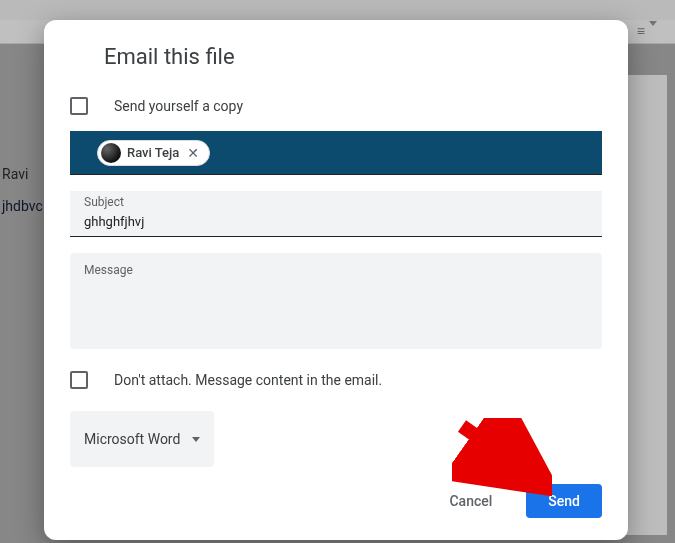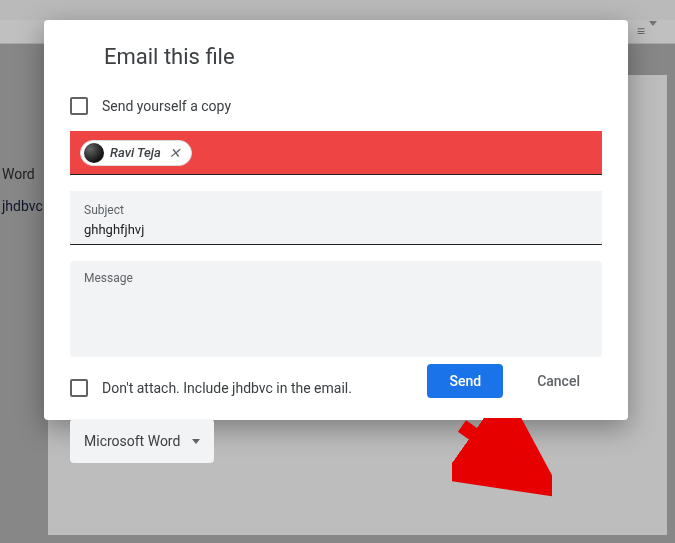--- a/index.html
+++ b/index.html
@@ -56,66 +56,65 @@
     top: 198px;
     left: 2px;
     font-size: 14px;
     color: #0f172a;
   }
   .dialog {
     position: absolute;
     top: 20px;
     left: 44px;
     width: 584px;
-    height: 400px;
+    height: 520px;
     background: #fff;
-    border-radius: 4px;
+    border-radius: 12px;
     box-shadow: 0 8px 28px rgba(0,0,0,0.35);
     padding: 24px 26px 20px 26px;
   }
   .dialog-title {
     font-size: 22px;
     color: #3c4043;
     font-weight: 400;
     margin-left: 34px;
     margin-bottom: 28px;
   }
   .checkbox-row {
     display: flex;
     align-items: center;
-    gap: 14px;
+    gap: 26px;
     margin-bottom: 16px;
     margin-left: 0px;
   }
   .checkbox {
     width: 18px;
     height: 18px;
     border: 2px solid #5f6368;
     border-radius: 2px;
     cursor: pointer;
   }
   .checkbox-label {
     font-size: 14px;
     color: #3c4043;
   }
   .field {
     background: #f1f3f4;
     border-bottom: 1px solid #202124;
-    padding: 12px 14px 6px 14px;
+    padding: 4px 14px 6px 14px;
     margin-bottom: 16px;
   }
   .recipient-field {
-    background: #ef4444;
+    background: #0c4a6e;
     border-bottom: 1px solid #202124;
-    padding: 8px 10px;
+    padding: 8px 27px;
     margin-bottom: 16px;
     display: flex;
     align-items: center;
     min-height: 44px;
-    font-style: italic;
   }
   .chip {
     display: inline-flex;
     align-items: center;
     background: #fff;
     border: 1px solid #dadce0;
     border-radius: 16px;
     padding: 2px 8px 2px 3px;
     gap: 6px;
   }
@@ -156,21 +155,21 @@
     border-radius: 4px;
     padding: 10px 4px 8px 14px;
     min-height: 96px;
     margin-bottom: 22px;
   }
   .format-select {
     display: inline-flex;
     align-items: center;
     background: #f1f3f4;
     border-radius: 4px;
-    padding: 14px 14px;
+    padding: 20px 14px;
     font-size: 14px;
     color: #3c4043;
     cursor: pointer;
     gap: 12px;
     margin-top: 6px;
   }
   .arrow-down {
     width: 0; height: 0;
     border-left: 4px solid transparent;
     border-right: 4px solid transparent;
@@ -214,21 +213,21 @@
 <div class="bg">
   <div class="bg-toolbar"></div>
   <div class="bg-ruler">
     <span class="bg-indent">≡</span>
     <span style="position:absolute; right:18px; top:6px;">
       <span class="arrow-down"></span>
     </span>
   </div>
 </div>
 <div class="bg-page"></div>
-<div class="bg-text">Word</div>
+<div class="bg-text">Ravi</div>
 <div class="bg-text2">jhdbvc</div>
 
 <div class="dialog">
   <h1 class="dialog-title">Email this file</h1>
 
   <div class="checkbox-row">
     <div class="checkbox"></div>
     <span class="checkbox-label">Send yourself a copy</span>
   </div>
 
@@ -244,31 +243,31 @@
     <div class="field-label">Subject</div>
     <input class="field-value" value="ghhghfjhvj" style="">
   </div>
 
   <div class="message-field">
     <div class="field-label">Message</div>
   </div>
 
   <div class="checkbox-row">
     <div class="checkbox"></div>
-    <span class="checkbox-label">Don't attach. Include jhdbvc in the email.</span>
+    <span class="checkbox-label">Don't attach. Message content in the email.</span>
   </div>
 
   <div class="format-select">
     <span>Microsoft Word</span>
     <span class="arrow-down"></span>
   </div>
 
   <div class="dialog-actions">
+    <button class="btn btn-cancel">Cancel</button>
     <button class="btn btn-send">Send</button>
-    <button class="btn btn-cancel">Cancel</button>
   </div>
 </div>
 
 <svg class="red-arrow" width="100" height="80">
   <defs>
     <marker id="ah" markerWidth="8" markerHeight="8" refX="5" refY="4" orient="auto">
       <polygon points="0 0, 8 4, 0 8" fill="#e60000"></polygon>
     </marker>
   </defs>
   <line x1="10" y1="8" x2="78" y2="56" stroke="#e60000" stroke-width="14" marker-end="url(#ah)"></line>

